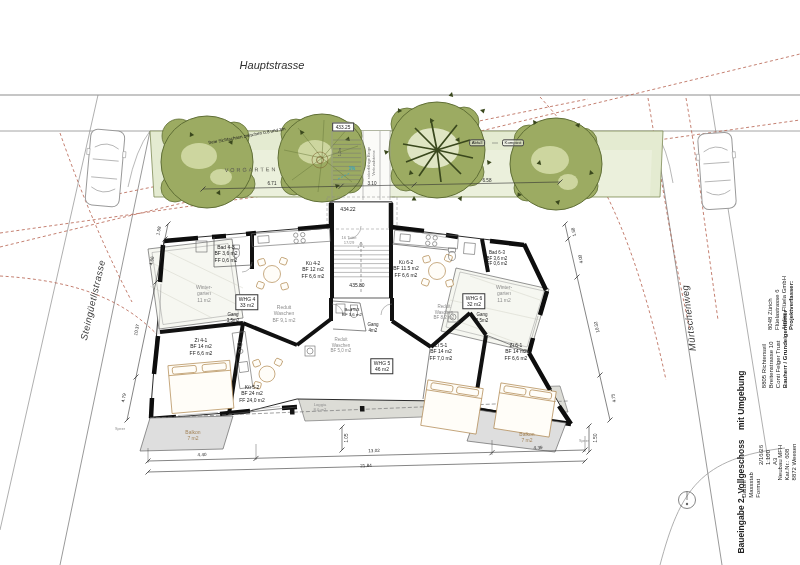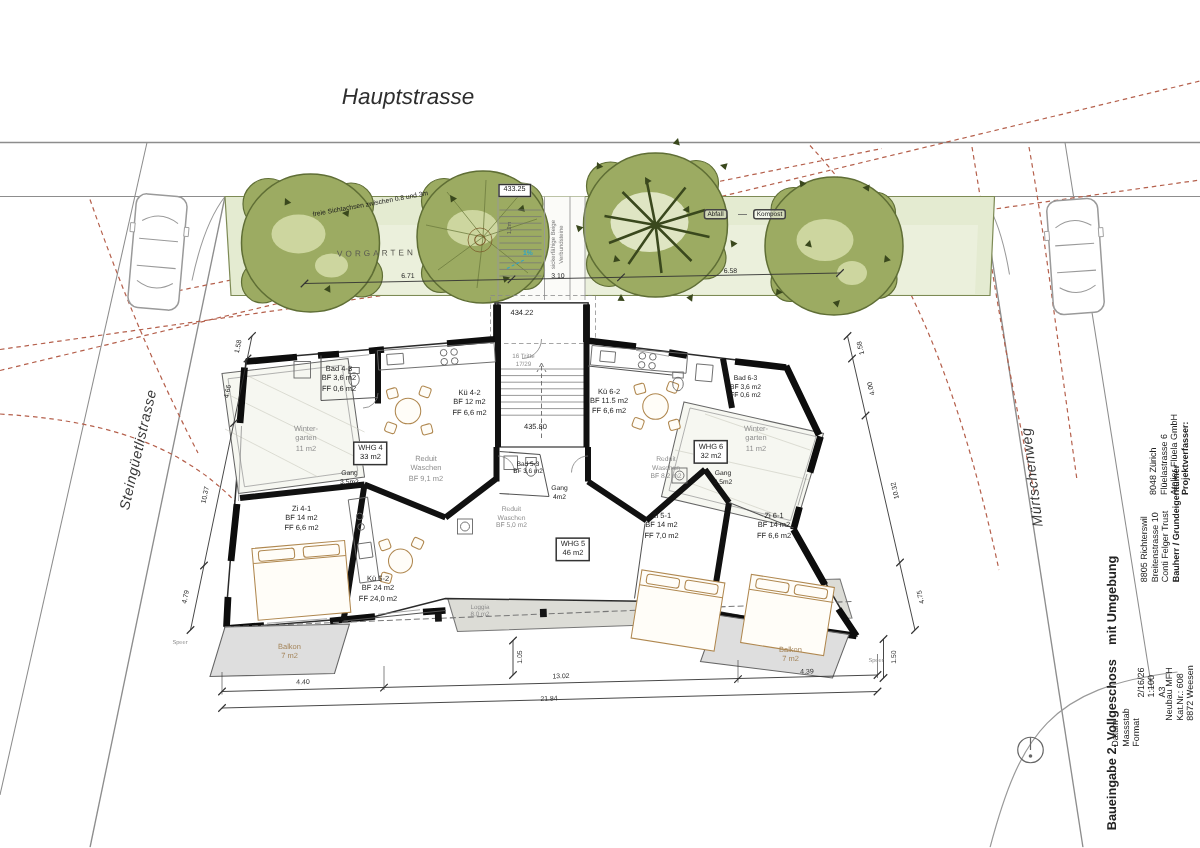--- a/index.html
+++ b/index.html
@@ -8,21 +8,21 @@
   .stage svg{position:absolute;left:0;top:0;}
   
   .t{position:absolute;font:400 5px/1.25 "Liberation Sans",sans-serif;color:#1d1d1d;
      text-align:center;white-space:nowrap;transform:translate(-50%,-50%);}
   .t div{white-space:nowrap;}
   .g{color:#8f8f8f;}
   .tan{color:#a5865c;}
   .dim{font-size:4.6px;color:#2a2a2a;}
   .bx{border:0.6px solid #333;background:#fff;padding:0.5px 2.5px;}
   .rbx{border:0.5px solid #444;border-radius:2px;padding:0 1.5px;font-size:4.3px;background:rgba(255,255,255,.55);}
-  .street{font-style:italic;font-size:15px;color:#2e2e2e;}
+  .street{font-style:italic;font-size:11px;color:#2e2e2e;}
   .street-side{font-style:italic;font-size:9.5px;color:#3a3a3a;letter-spacing:.4px;}
   
   .tb{position:absolute;transform:translate(-50%,-50%) rotate(-90deg);
       font:400 6px/1.18 "Liberation Sans",sans-serif;color:#222;text-align:left;white-space:nowrap;}
   .tb div{white-space:nowrap;}
   .tb .hd{font-weight:700;}
   .rev{display:flex;flex-direction:column-reverse;}
   .tb-title{font-weight:700;font-size:8.5px;white-space:pre;}
 </style>
 </head>

